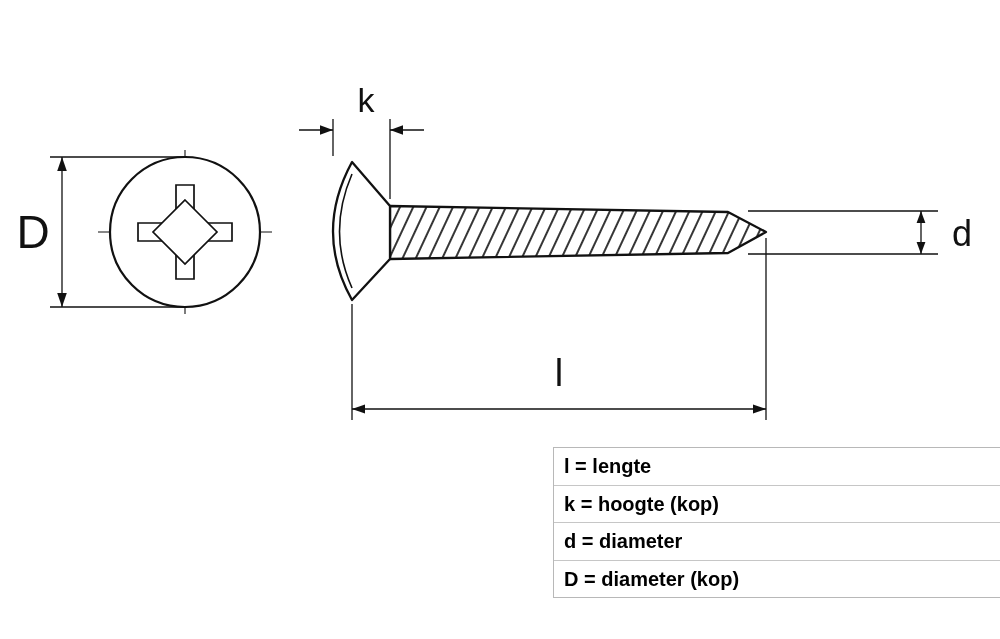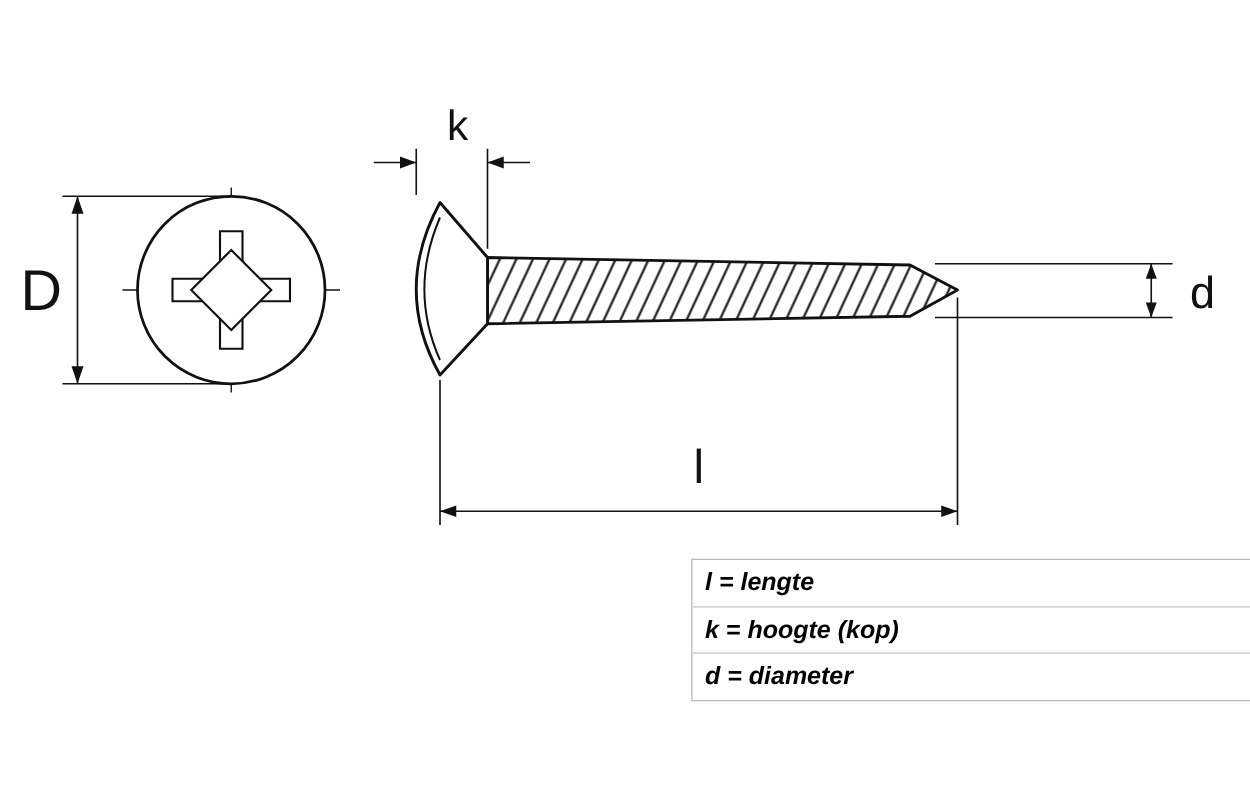--- a/index.html
+++ b/index.html
@@ -15,21 +15,20 @@
     font-family:"Liberation Sans", sans-serif;
     fill:#111111;
   }
   .legend{
     position:absolute;
     left:553px;top:447px;
     width:446px;
     background:#ffffff;
     border:1px solid #b8b8b8;
     box-sizing:content-box;
-    font-style:italic;
   }
   .legend-row{
     height:36.5px;
     line-height:36.5px;
     padding-left:10px;
     border-bottom:1px solid #c6c6c6;
     font-weight:bold;
     font-size:20px;
     color:#000;
     white-space:nowrap;
@@ -105,15 +104,16 @@
       <polygon fill="#111" stroke="none" points="352,409 365,404.4 365,413.6"></polygon>
       <polygon fill="#111" stroke="none" points="766,409 753,404.4 753,413.6"></polygon>
     </g>
     <text class="dim-label" x="559" y="386" font-size="38" text-anchor="middle">l</text>
   </svg>
 
   <div class="legend">
     <div class="legend-row">l = lengte</div>
     <div class="legend-row">k = hoogte (kop)</div>
     <div class="legend-row">d = diameter</div>
+    <div class="legend-row">D = diameter (kop)</div>
   </div>
 
 </div>
 
 </body></html>

